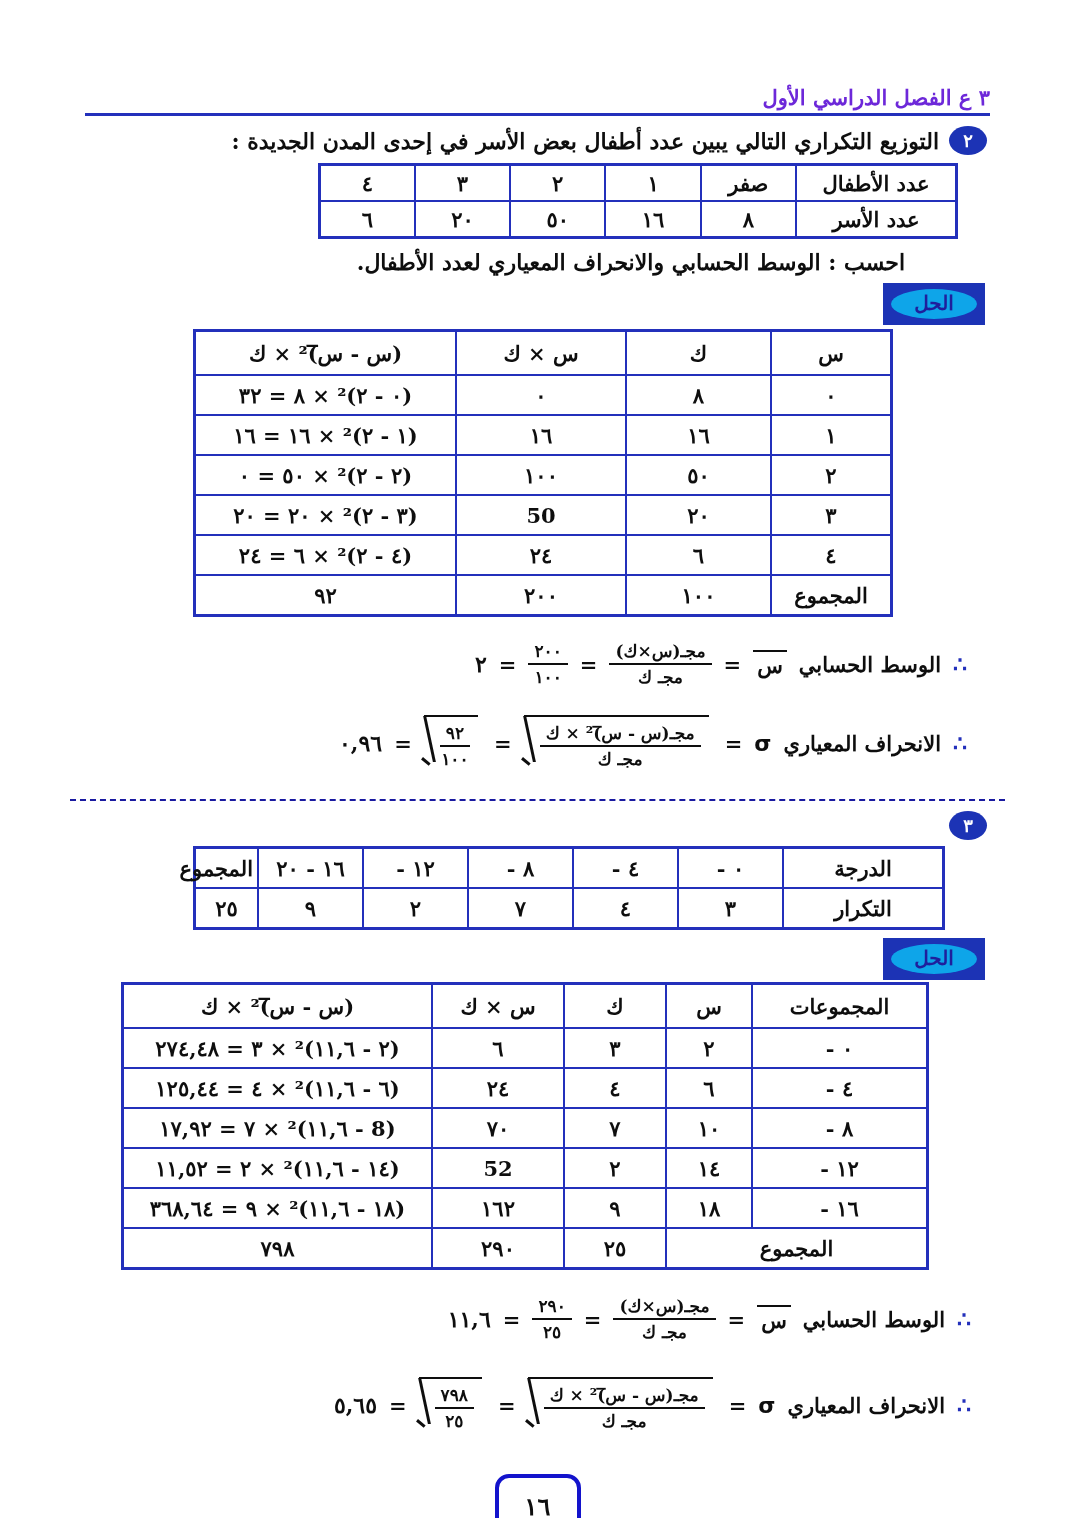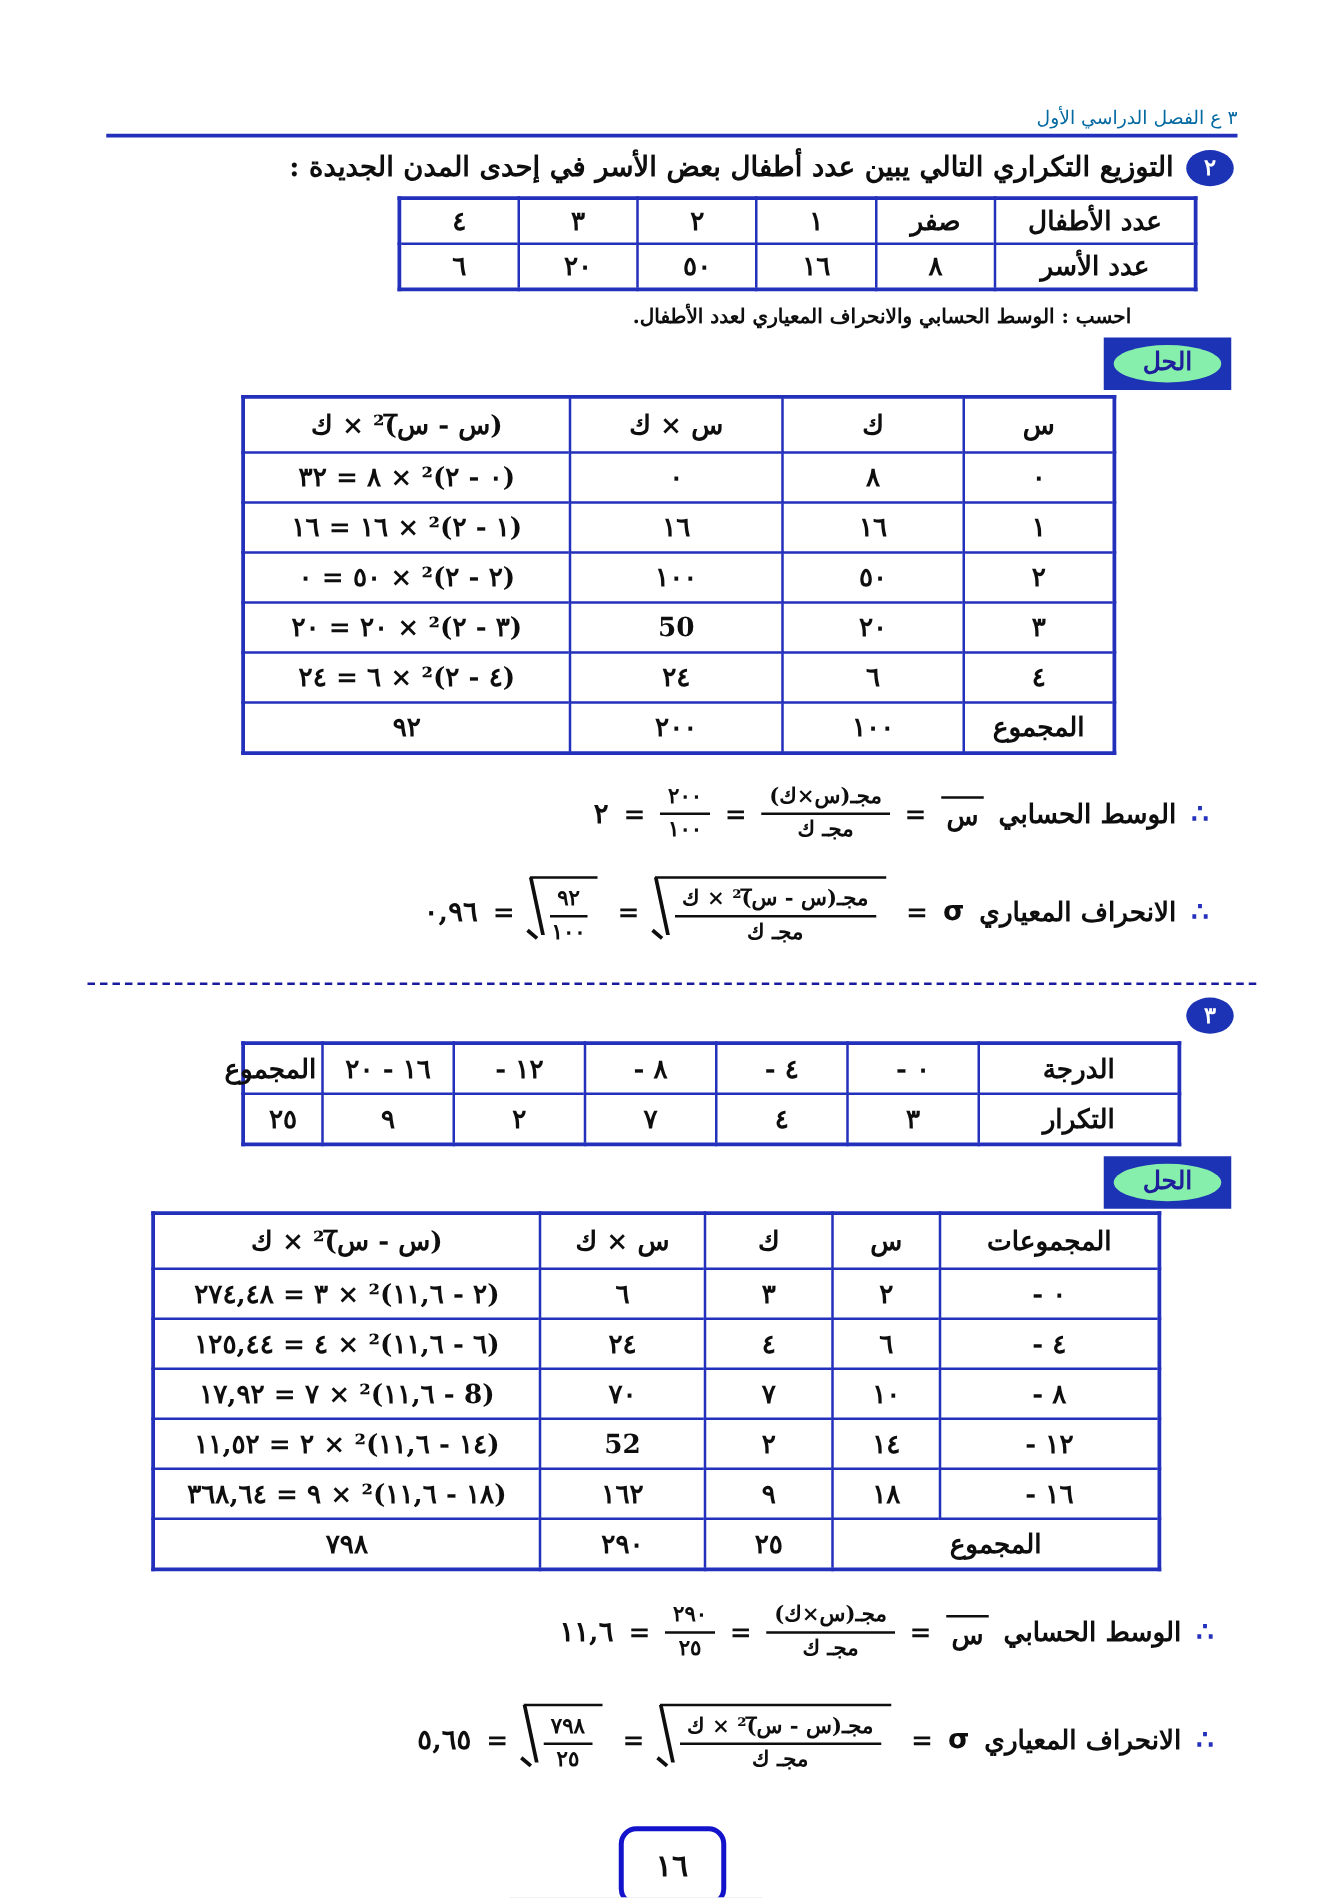--- a/index.html
+++ b/index.html
@@ -14,21 +14,21 @@
     overflow:hidden;
   }
   
   .header{
     margin:86px 85px 0 85px;
     display:flex;justify-content:space-between;align-items:flex-end;
     border-bottom:3px solid #2330bb;
     padding-bottom:4px;
   }
   .header .htitle{
-    color:#0369a1;font-weight:normal;font-size:15px;line-height:1.1;
+    color:#6d28d9;font-weight:bold;font-size:21px;line-height:1.1;
   }
   
   .prob-heading{
     display:flex;align-items:center;gap:10px;
     margin:10px 88px 0 60px;
     font-size:22px;font-weight:bold;
   }
   .numbadge{
     flex:0 0 auto;
     width:38px;height:29px;border-radius:50%;
@@ -49,30 +49,30 @@
   .t1 td{height:34px;}
   .t2{width:752px;margin:6px 130px 0 auto;border:3px solid #2330bb;}
   .t2 td{height:38px;}
   .sol-t{border:3px solid #2330bb;}
   .sol-t1{width:700px;margin:4px 182px 0 auto;}
   .sol-t2{width:808px;margin:2px 146px 0 auto;}
   .sol-t td{height:38px;}
   .sol-t tr.hd td{height:42px;}
   .instruction{
     margin:10px 170px 0 0;
-    font-size:16px;font-weight:bold;
+    font-size:22px;font-weight:bold;
   }
   
   .sol-badge{
     margin:8px 90px 0 auto;
     width:102px;height:42px;background:#1c33b5;
     display:flex;align-items:center;justify-content:center;
   }
   .sol-ellipse{
-    width:86px;height:30px;background:#86efac;border-radius:50%;
+    width:86px;height:30px;background:#0ea5e9;border-radius:50%;
     display:flex;align-items:center;justify-content:center;
     color:#1f1f9c;font-size:20px;font-weight:bold;line-height:1;
     padding-bottom:3px;box-sizing:border-box;
   }
   
   .formula{
     display:flex;align-items:center;gap:12px;
     font-size:21px;font-weight:bold;
   }
   .f-mean2{margin:16px 108px 0 0;min-height:62px;}

